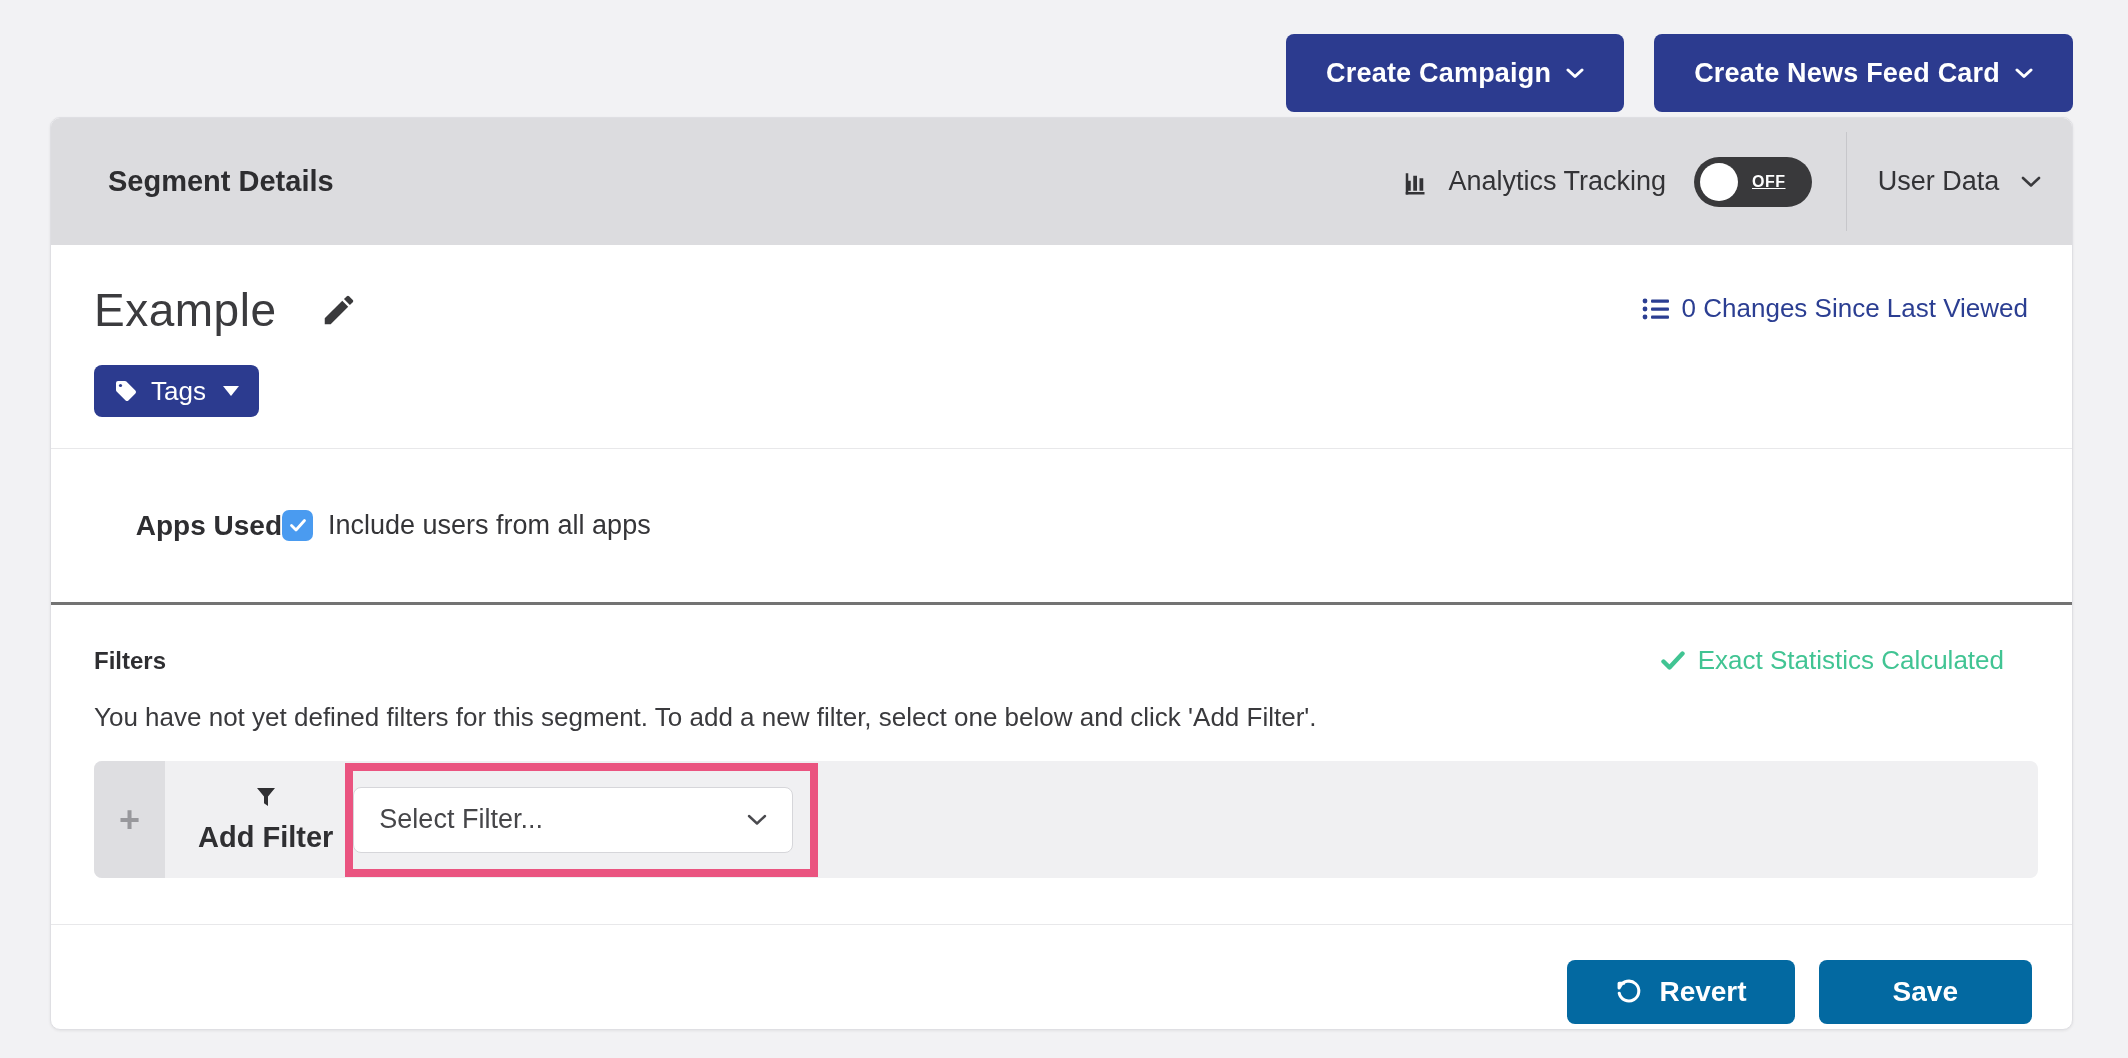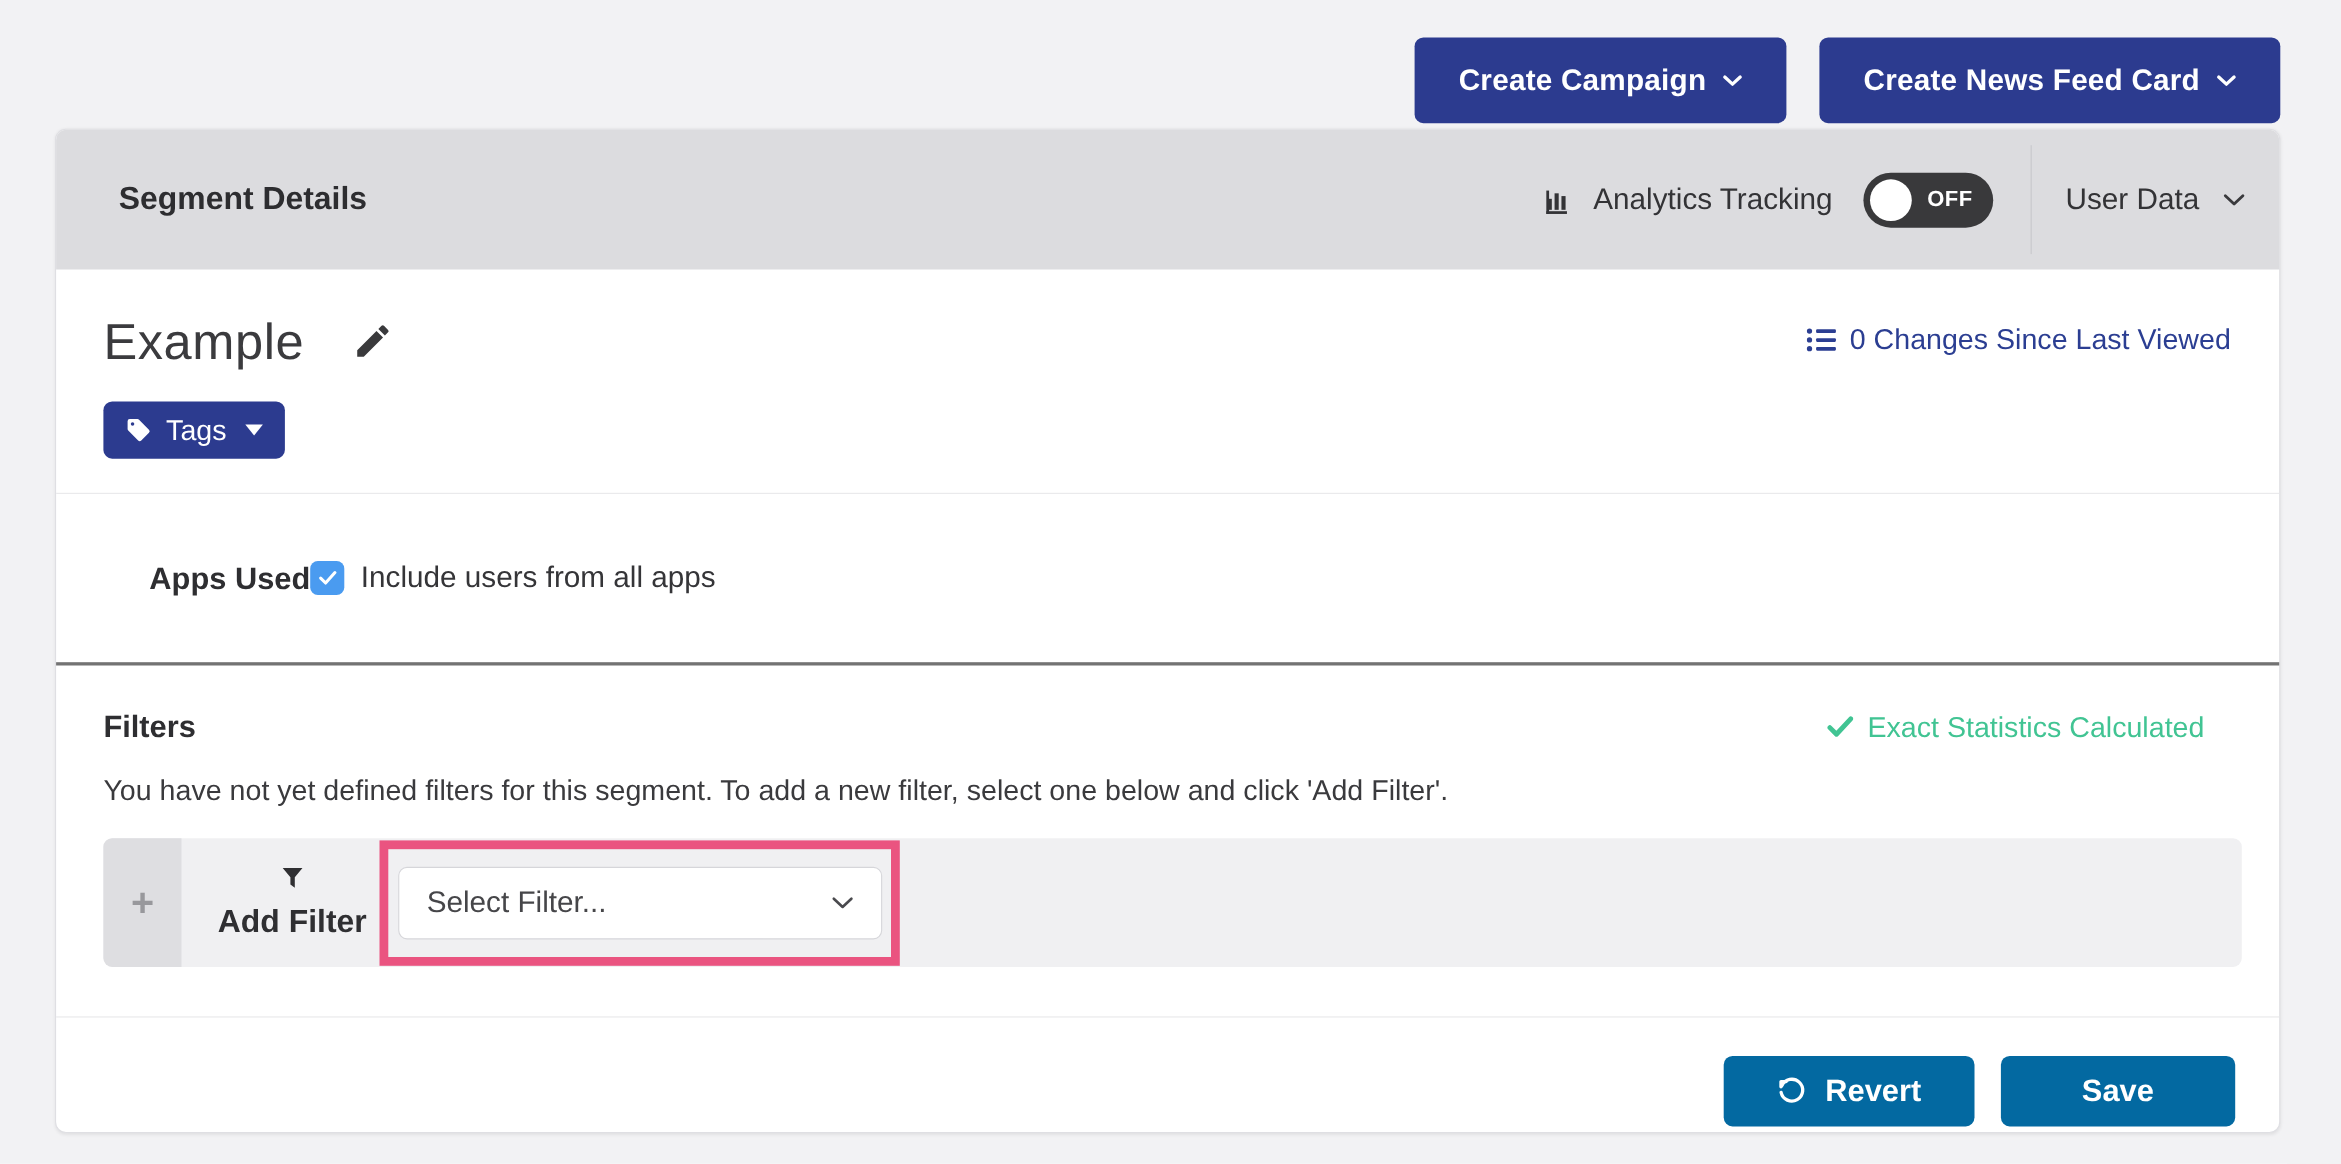--- a/index.html
+++ b/index.html
@@ -32,21 +32,21 @@
     height:127px; background:#dcdcdf; border-radius:9px 9px 0 0;
     display:flex; align-items:center;
   }
   .header-title { flex:1; padding-left:57px; font-size:29px; font-weight:700; color:#2d2d30; }
   .analytics { display:flex; align-items:center; gap:16px; padding-right:34px; font-size:27px; color:#333336; }
   .toggle {
     width:118px; height:50px; border-radius:25px; background:#39393b;
     position:relative; display:flex; align-items:center; cursor:pointer; margin-left:12px;
   }
   .knob { position:absolute; left:6px; top:6px; width:38px; height:38px; border-radius:50%; background:#fff; }
-  .toggle-state { margin-left:58px; color:#fff; font-size:20px; font-weight:700; letter-spacing:.5px; }
+  .toggle-state { margin-left:58px; color:#fff; font-size:16px; font-weight:700; letter-spacing:.5px;text-decoration:underline; }
   .user-data {
     height:99px; width:225px; border-left:1px solid #c7c7cb;
     display:flex; align-items:center; justify-content:center; gap:22px;
     font-size:27px; color:#333336; cursor:pointer;
   }
 
   
   .sec1 { position:relative; height:204px; box-sizing:border-box; border-bottom:1px solid #e8e8ea; padding:38px 44px 0 43px; }
   .title-row { display:flex; align-items:center; gap:44px; }
   .segment-name { font-size:46px; font-weight:400; color:#3b3b3e; margin:0; letter-spacing:.5px; }
@@ -65,33 +65,33 @@
 
   
   .sec2 { height:156px; box-sizing:border-box; border-bottom:3px solid #737373; display:flex; align-items:center; padding:0 44px 0 41px;text-align:right; }
   .apps-label { width:190px; font-size:28px; font-weight:700; color:#2e2e31; }
   .chk-row { display:flex; align-items:center; gap:15px; font-size:27px; color:#353538; cursor:pointer; }
   .checkbox { width:31px; height:31px; border-radius:7px; background:#4a9bf0; display:flex; align-items:center; justify-content:center; }
 
   
   .sec3 { height:320px; box-sizing:border-box; border-bottom:1px solid #e8e8ea; padding:40px 34px 0 43px; }
   .filters-head { display:flex; align-items:center; justify-content:space-between; padding-right:34px; }
-  .filters-title { font-size:28px; font-weight:700; color:#2e2e31; }
+  .filters-title { font-size:24px; font-weight:700; color:#2e2e31; }
   .stats { display:flex; align-items:center; gap:13px; color:#41c493; font-size:26px; }
   .empty { margin:26px 0 0; font-size:26px; color:#3a3a3d; }
   .filter-bar { margin-top:28px; height:117px; background:#f0f0f2; border-radius:8px; display:flex; align-items:center; }
   .plus-col {
     width:71px; height:117px; background:#dedee1; border-radius:8px 0 0 8px; border:none;
     display:flex; align-items:center; justify-content:center;
     color:#98989c; font-size:36px; font-weight:700; cursor:pointer; font-family:inherit;
   }
   .add-filter { margin-left:33px; display:flex; align-items:center; gap:12px; font-size:29px; font-weight:700; color:#2f2f32;flex-direction:column; }
   .pink-box {
     margin-left:12px; width:473px; height:114px; box-sizing:border-box;
-    border:8px solid #ea5480; display:flex; align-items:center; justify-content:center;
+    border:8px solid #ea5480; display:flex; align-items:center; 
   }
   .select {
     width:440px; height:66px; background:#fff; border:1px solid #d6d6da; border-radius:8px;
     display:flex; align-items:center; justify-content:space-between;
     padding:0 25px; box-sizing:border-box; font-size:27px; color:#464649; cursor:pointer;
   }
 
   
   .footer { height:133px; display:flex; align-items:center; justify-content:flex-end; gap:24px; padding-right:40px; }
   .btn-gray {

